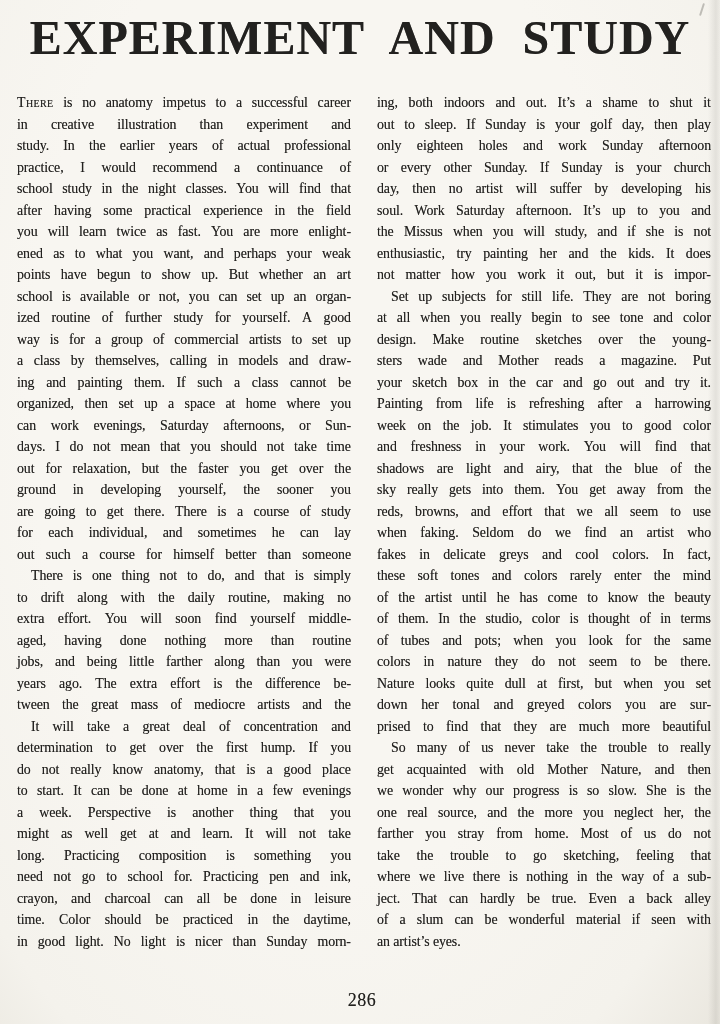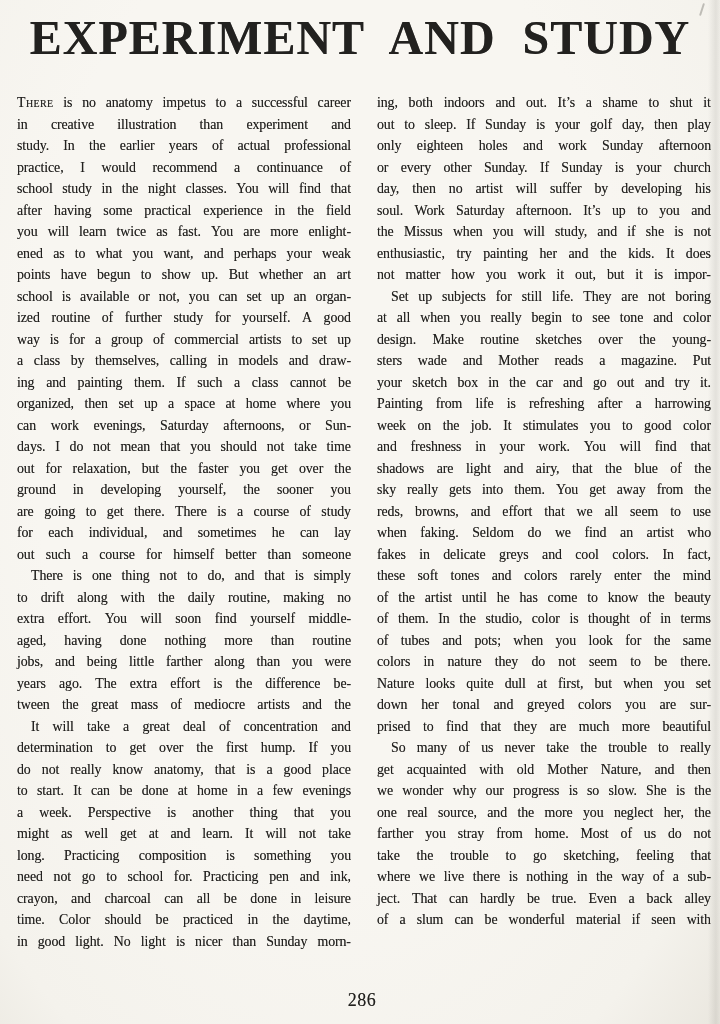--- a/index.html
+++ b/index.html
@@ -973,20 +973,21 @@
           <span>a</span>
           <span>slum</span>
           <span>can</span>
           <span>be</span>
           <span>wonderful</span>
           <span>material</span>
           <span>if</span>
           <span>seen</span>
           <span>with</span>
         </div>
+        <div class="line last">an artist’s eyes.</div>
       </div>
   </div>
 
   <div class="pagenum">286</div>
 
   <div class="edge-shade"></div>
   <div class="corner-mark"></div>
 </div>
 
 </body></html>

